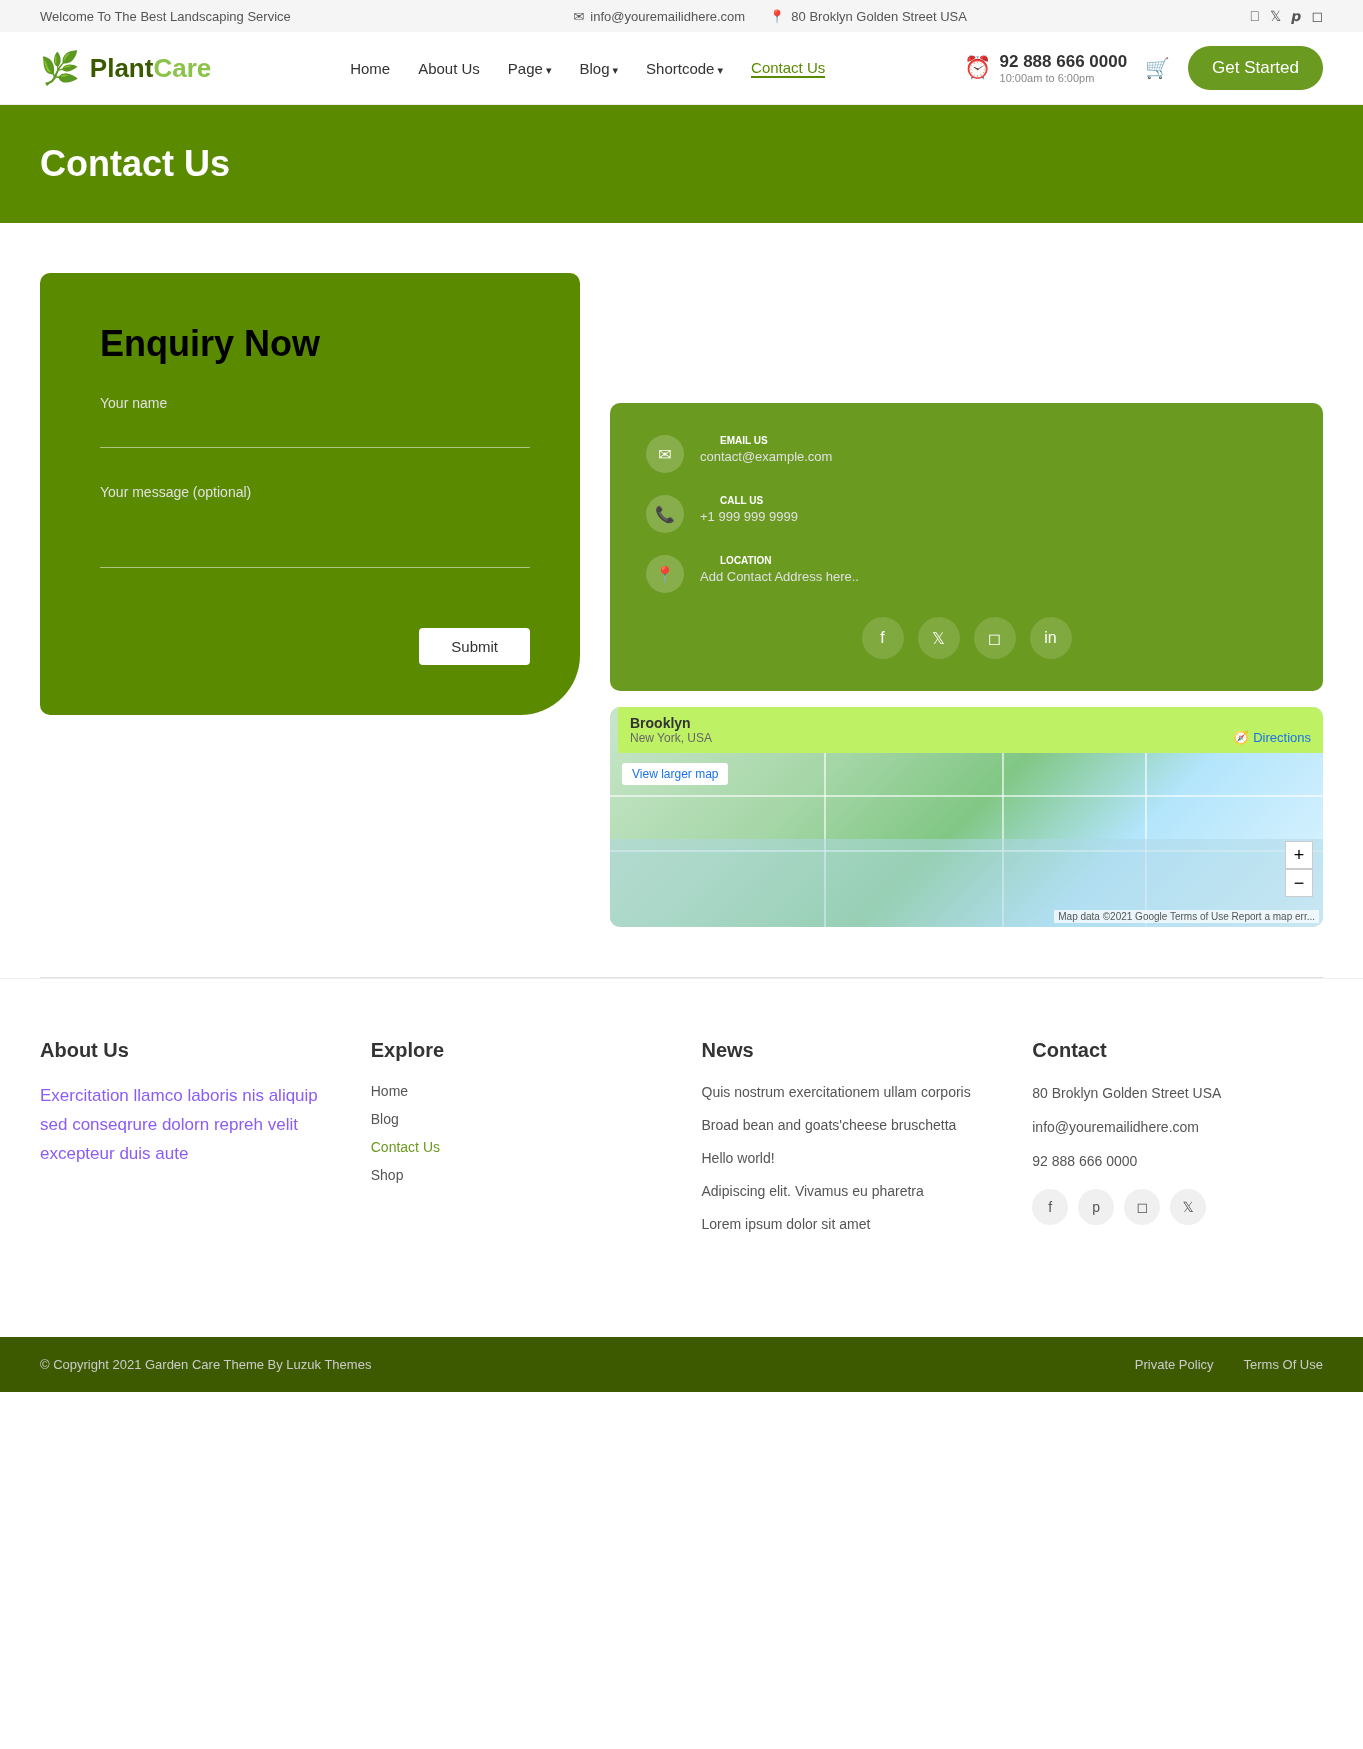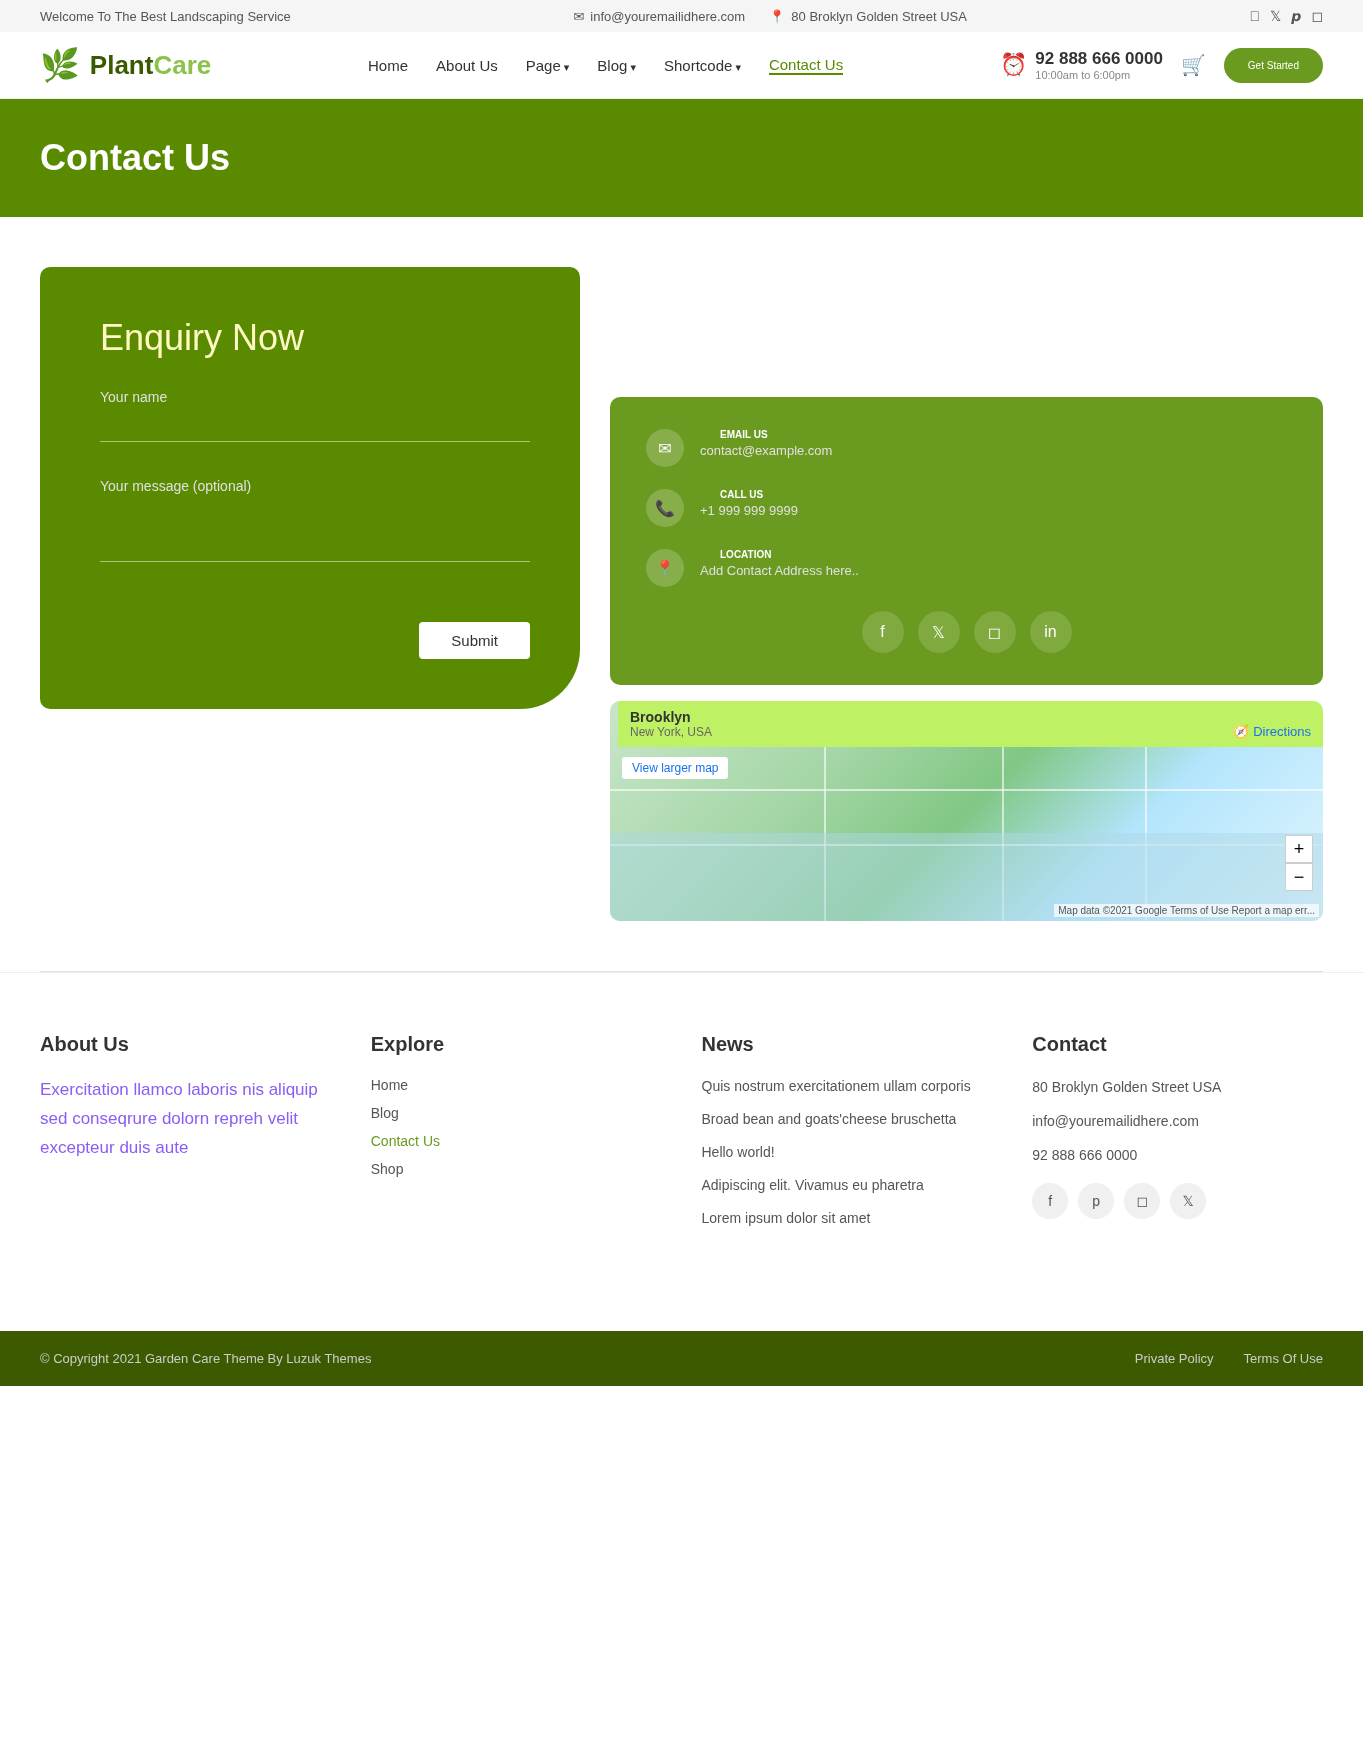--- a/index.html
+++ b/index.html
@@ -42,21 +42,21 @@
     .header-phone { display: flex; align-items: center; gap: 8px; }
     .header-phone .phone-num { font-size: 17px; font-weight: bold; color: #333; }
     .header-phone .phone-hours { font-size: 11px; color: #888; }
     .cart-icon { font-size: 20px; color: #333; cursor: pointer; }
     .btn-get-started {
       background: #6a9a1f;
       color: #fff;
       border: none;
       padding: 12px 24px;
       border-radius: 25px;
-      font-size: 10px;
+      font-size: 17px;
       cursor: pointer;
     }
 
     
     .page-hero {
       background: #5a8a00;
       padding: 38px 40px;
     }
     .page-hero h1 {
       color: #fff;
@@ -74,23 +74,23 @@
 
     
     .form-card {
       background: #5a8a00;
       border-radius: 10px 10px 60px 10px;
       padding: 50px 50px 50px 60px;
       width: 540px;
       flex-shrink: 0;
     }
     .form-card h2 {
-      color: #fef9c3;
+      color: #000000;
       font-size: 36px;
-      font-weight: normal;
+      font-weight: bold;
       margin-bottom: 30px;
     }
     .form-group {
       margin-bottom: 36px;
     }
     .form-group label {
       display: block;
       color: #e0e0e0;
       font-size: 14px;
       margin-bottom: 8px;

